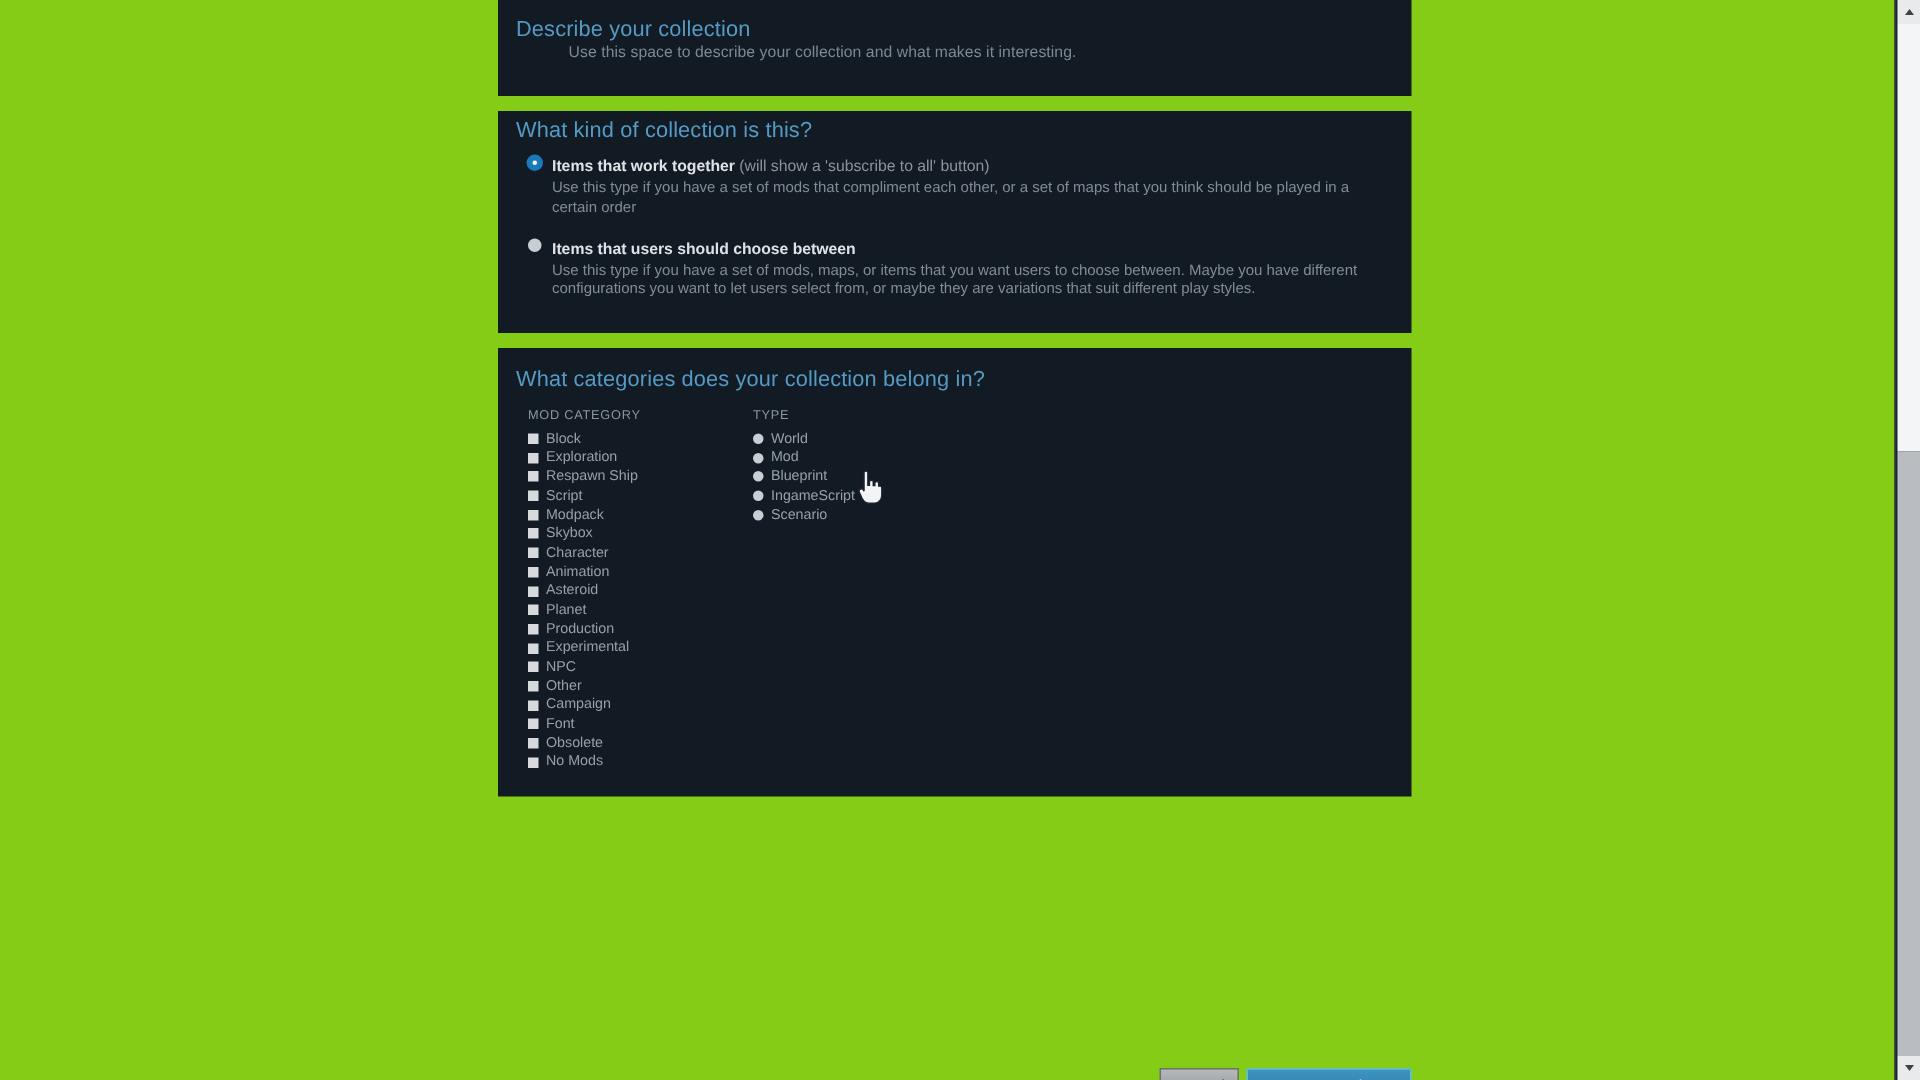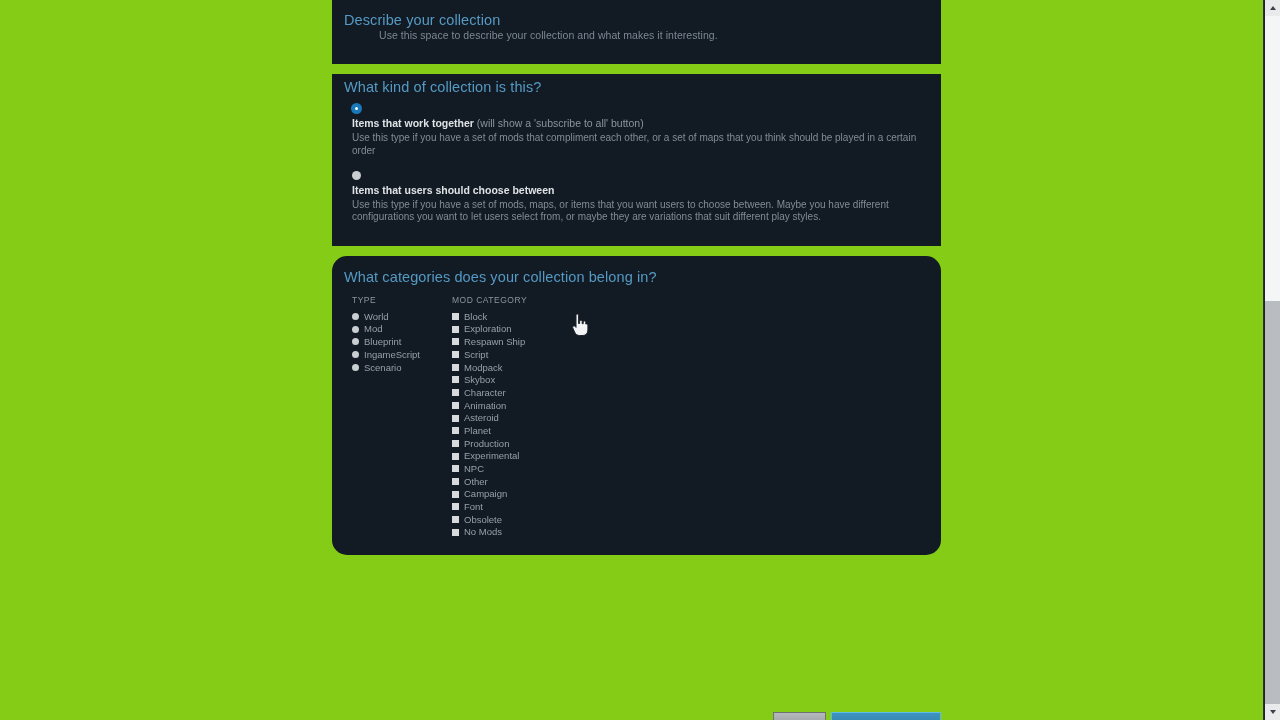--- a/index.html
+++ b/index.html
@@ -84,21 +84,20 @@
     cursor: pointer;
   }
   
   .kind-panel { padding-bottom: 18px; }
   .kind-head { padding-top: 5px; padding-bottom: 6px; }
   .radio-row {
     display: flex;
     align-items: flex-start;
     margin-bottom: 10px;
     padding-left: 8px;
-    flex-direction: column;
   }
   .radio-row:last-child { margin-bottom: 4px; }
   .radio {
     flex: 0 0 auto;
     width: 9px; height: 9px;
     border-radius: 50%;
     background: #c9ced3;
     margin-top: 3px;
     margin-right: 7px;
     position: relative;
@@ -127,21 +126,21 @@
     font-weight: normal;
     color: #8b949d;
   }
   .radio-desc {
     font-size: 10px;
     color: #828c96;
     line-height: 1.28;
     margin-top: 1px;
   }
   
-  .cat-panel { padding-bottom: 16px; border-radius: 15px; }
+  .cat-panel { padding-bottom: 16px; }
   .cat-head { padding-top: 13px; padding-bottom: 10px; }
   .cat-cols {
     display: flex;
     padding-left: 8px;
   }
   .cat-col { width: 100px; }
   .cat-col.wide { width: 150px; }
   .cat-col-title {
     font-size: 8.5px;
     color: #8c96a0;
@@ -283,20 +282,98 @@
           <span class="radio-title"><span>Items that users should choose between</span><span class="muted"></span></span>
           <div class="radio-desc">Use this type if you have a set of mods, maps, or items that you want users to choose between. Maybe you have different configurations you want to let users select from, or maybe they are variations that suit different play styles.</div>
         </span>
       </div>
     </div>
 
     <div class="panel cat-panel">
       <div class="panel-head cat-head">What categories does your collection belong in?</div>
       <div class="cat-cols">
 
+        <div class="cat-col wide">
+          <div class="cat-col-title">MOD CATEGORY</div>
+          <div>
+            <div class="opt-row">
+              <span class="opt-check"></span>
+              <span class="opt-label">Block</span>
+            </div>
+            <div class="opt-row">
+              <span class="opt-check"></span>
+              <span class="opt-label">Exploration</span>
+            </div>
+            <div class="opt-row">
+              <span class="opt-check"></span>
+              <span class="opt-label">Respawn Ship</span>
+            </div>
+            <div class="opt-row">
+              <span class="opt-check"></span>
+              <span class="opt-label">Script</span>
+            </div>
+            <div class="opt-row">
+              <span class="opt-check"></span>
+              <span class="opt-label">Modpack</span>
+            </div>
+            <div class="opt-row">
+              <span class="opt-check"></span>
+              <span class="opt-label">Skybox</span>
+            </div>
+            <div class="opt-row">
+              <span class="opt-check"></span>
+              <span class="opt-label">Character</span>
+            </div>
+            <div class="opt-row">
+              <span class="opt-check"></span>
+              <span class="opt-label">Animation</span>
+            </div>
+            <div class="opt-row">
+              <span class="opt-check"></span>
+              <span class="opt-label">Asteroid</span>
+            </div>
+            <div class="opt-row">
+              <span class="opt-check"></span>
+              <span class="opt-label">Planet</span>
+            </div>
+            <div class="opt-row">
+              <span class="opt-check"></span>
+              <span class="opt-label">Production</span>
+            </div>
+            <div class="opt-row">
+              <span class="opt-check"></span>
+              <span class="opt-label">Experimental</span>
+            </div>
+            <div class="opt-row">
+              <span class="opt-check"></span>
+              <span class="opt-label">NPC</span>
+            </div>
+            <div class="opt-row">
+              <span class="opt-check"></span>
+              <span class="opt-label">Other</span>
+            </div>
+            <div class="opt-row">
+              <span class="opt-check"></span>
+              <span class="opt-label">Campaign</span>
+            </div>
+            <div class="opt-row">
+              <span class="opt-check"></span>
+              <span class="opt-label">Font</span>
+            </div>
+            <div class="opt-row">
+              <span class="opt-check"></span>
+              <span class="opt-label">Obsolete</span>
+            </div>
+            <div class="opt-row">
+              <span class="opt-check"></span>
+              <span class="opt-label">No Mods</span>
+            </div>
+          </div>
+        </div>
+
         <div class="cat-col">
           <div class="cat-col-title">TYPE</div>
           <div>
             <div class="opt-row">
               <span class="opt-radio"></span>
               <span class="opt-label">World</span>
             </div>
             <div class="opt-row">
               <span class="opt-radio"></span>
               <span class="opt-label">Mod</span>
@@ -305,98 +382,20 @@
               <span class="opt-radio"></span>
               <span class="opt-label">Blueprint</span>
             </div>
             <div class="opt-row">
               <span class="opt-radio"></span>
               <span class="opt-label">IngameScript</span>
             </div>
             <div class="opt-row">
               <span class="opt-radio"></span>
               <span class="opt-label">Scenario</span>
-            </div>
-          </div>
-        </div>
-
-        <div class="cat-col wide">
-          <div class="cat-col-title">MOD CATEGORY</div>
-          <div>
-            <div class="opt-row">
-              <span class="opt-check"></span>
-              <span class="opt-label">Block</span>
-            </div>
-            <div class="opt-row">
-              <span class="opt-check"></span>
-              <span class="opt-label">Exploration</span>
-            </div>
-            <div class="opt-row">
-              <span class="opt-check"></span>
-              <span class="opt-label">Respawn Ship</span>
-            </div>
-            <div class="opt-row">
-              <span class="opt-check"></span>
-              <span class="opt-label">Script</span>
-            </div>
-            <div class="opt-row">
-              <span class="opt-check"></span>
-              <span class="opt-label">Modpack</span>
-            </div>
-            <div class="opt-row">
-              <span class="opt-check"></span>
-              <span class="opt-label">Skybox</span>
-            </div>
-            <div class="opt-row">
-              <span class="opt-check"></span>
-              <span class="opt-label">Character</span>
-            </div>
-            <div class="opt-row">
-              <span class="opt-check"></span>
-              <span class="opt-label">Animation</span>
-            </div>
-            <div class="opt-row">
-              <span class="opt-check"></span>
-              <span class="opt-label">Asteroid</span>
-            </div>
-            <div class="opt-row">
-              <span class="opt-check"></span>
-              <span class="opt-label">Planet</span>
-            </div>
-            <div class="opt-row">
-              <span class="opt-check"></span>
-              <span class="opt-label">Production</span>
-            </div>
-            <div class="opt-row">
-              <span class="opt-check"></span>
-              <span class="opt-label">Experimental</span>
-            </div>
-            <div class="opt-row">
-              <span class="opt-check"></span>
-              <span class="opt-label">NPC</span>
-            </div>
-            <div class="opt-row">
-              <span class="opt-check"></span>
-              <span class="opt-label">Other</span>
-            </div>
-            <div class="opt-row">
-              <span class="opt-check"></span>
-              <span class="opt-label">Campaign</span>
-            </div>
-            <div class="opt-row">
-              <span class="opt-check"></span>
-              <span class="opt-label">Font</span>
-            </div>
-            <div class="opt-row">
-              <span class="opt-check"></span>
-              <span class="opt-label">Obsolete</span>
-            </div>
-            <div class="opt-row">
-              <span class="opt-check"></span>
-              <span class="opt-label">No Mods</span>
             </div>
           </div>
         </div>
 
       </div>
     </div>
 
   </div>
 
   <div class="btn-bar">

